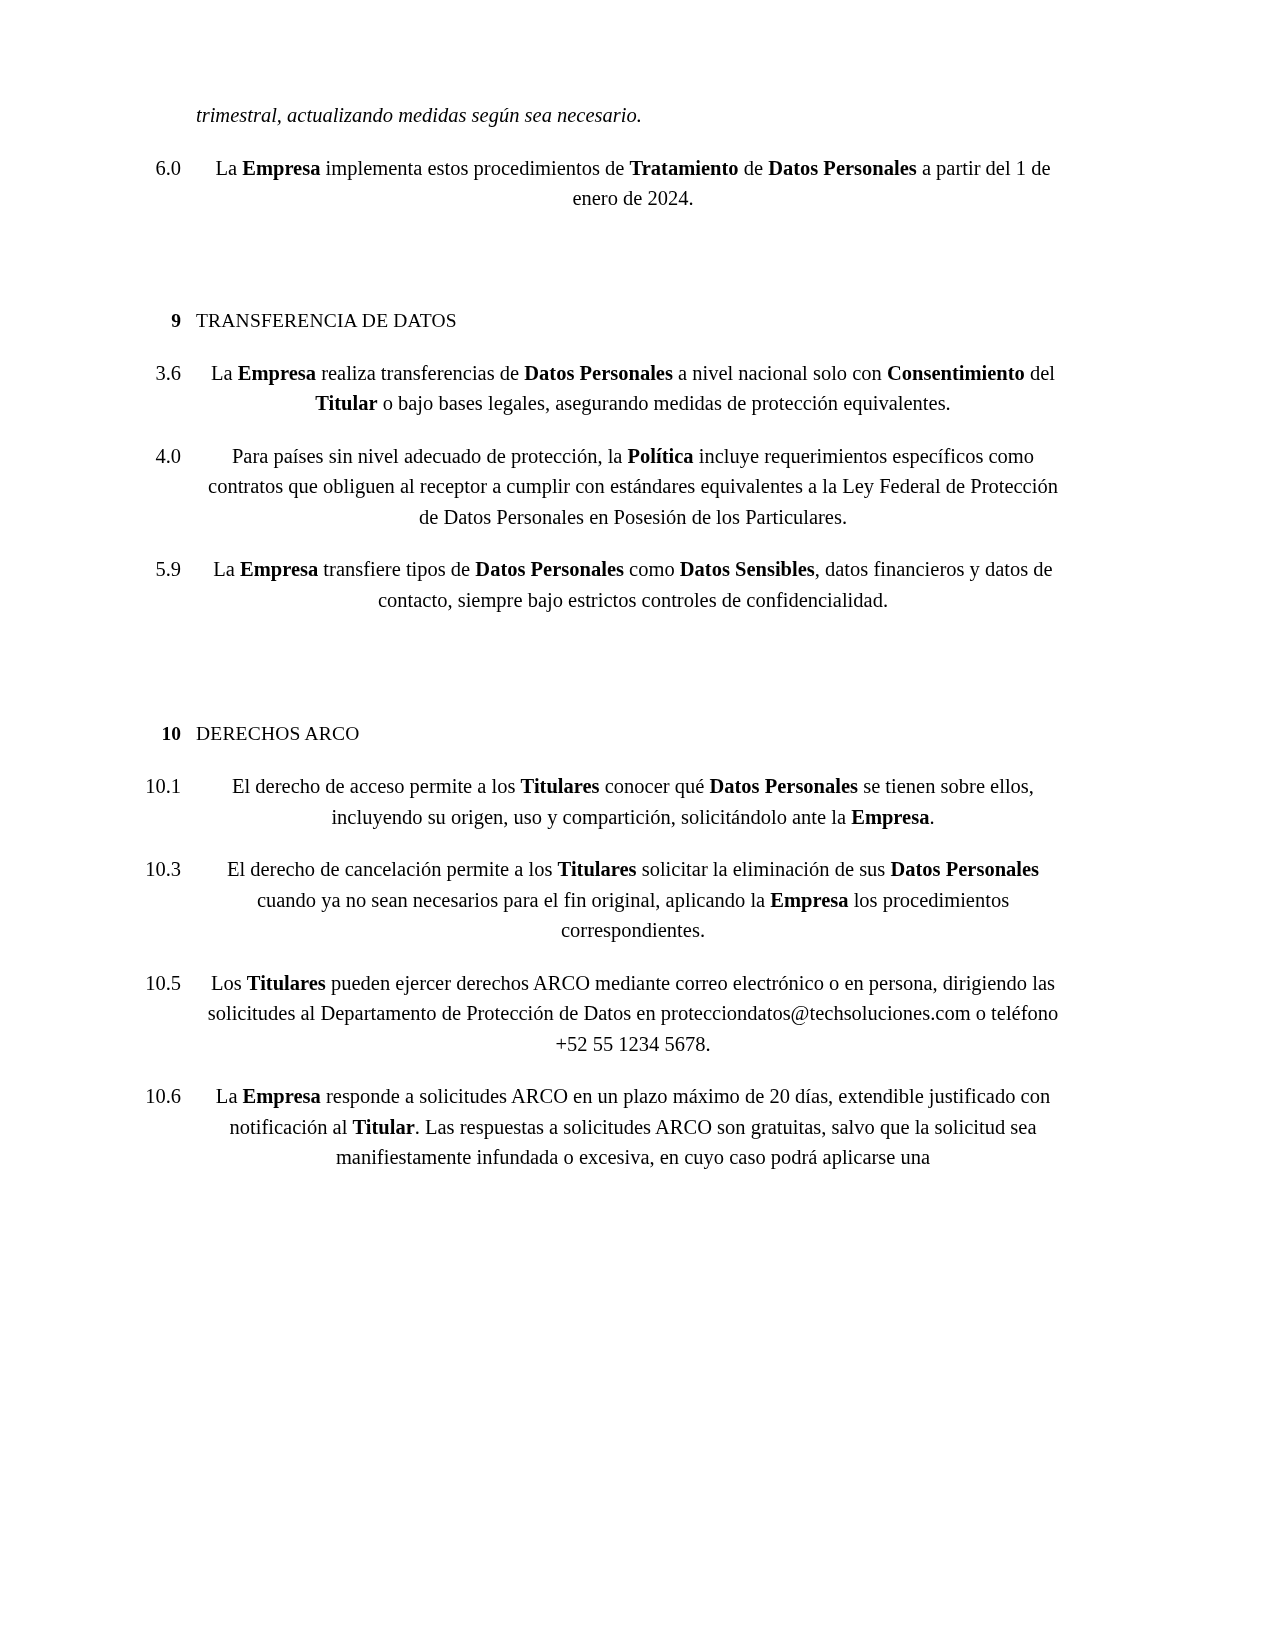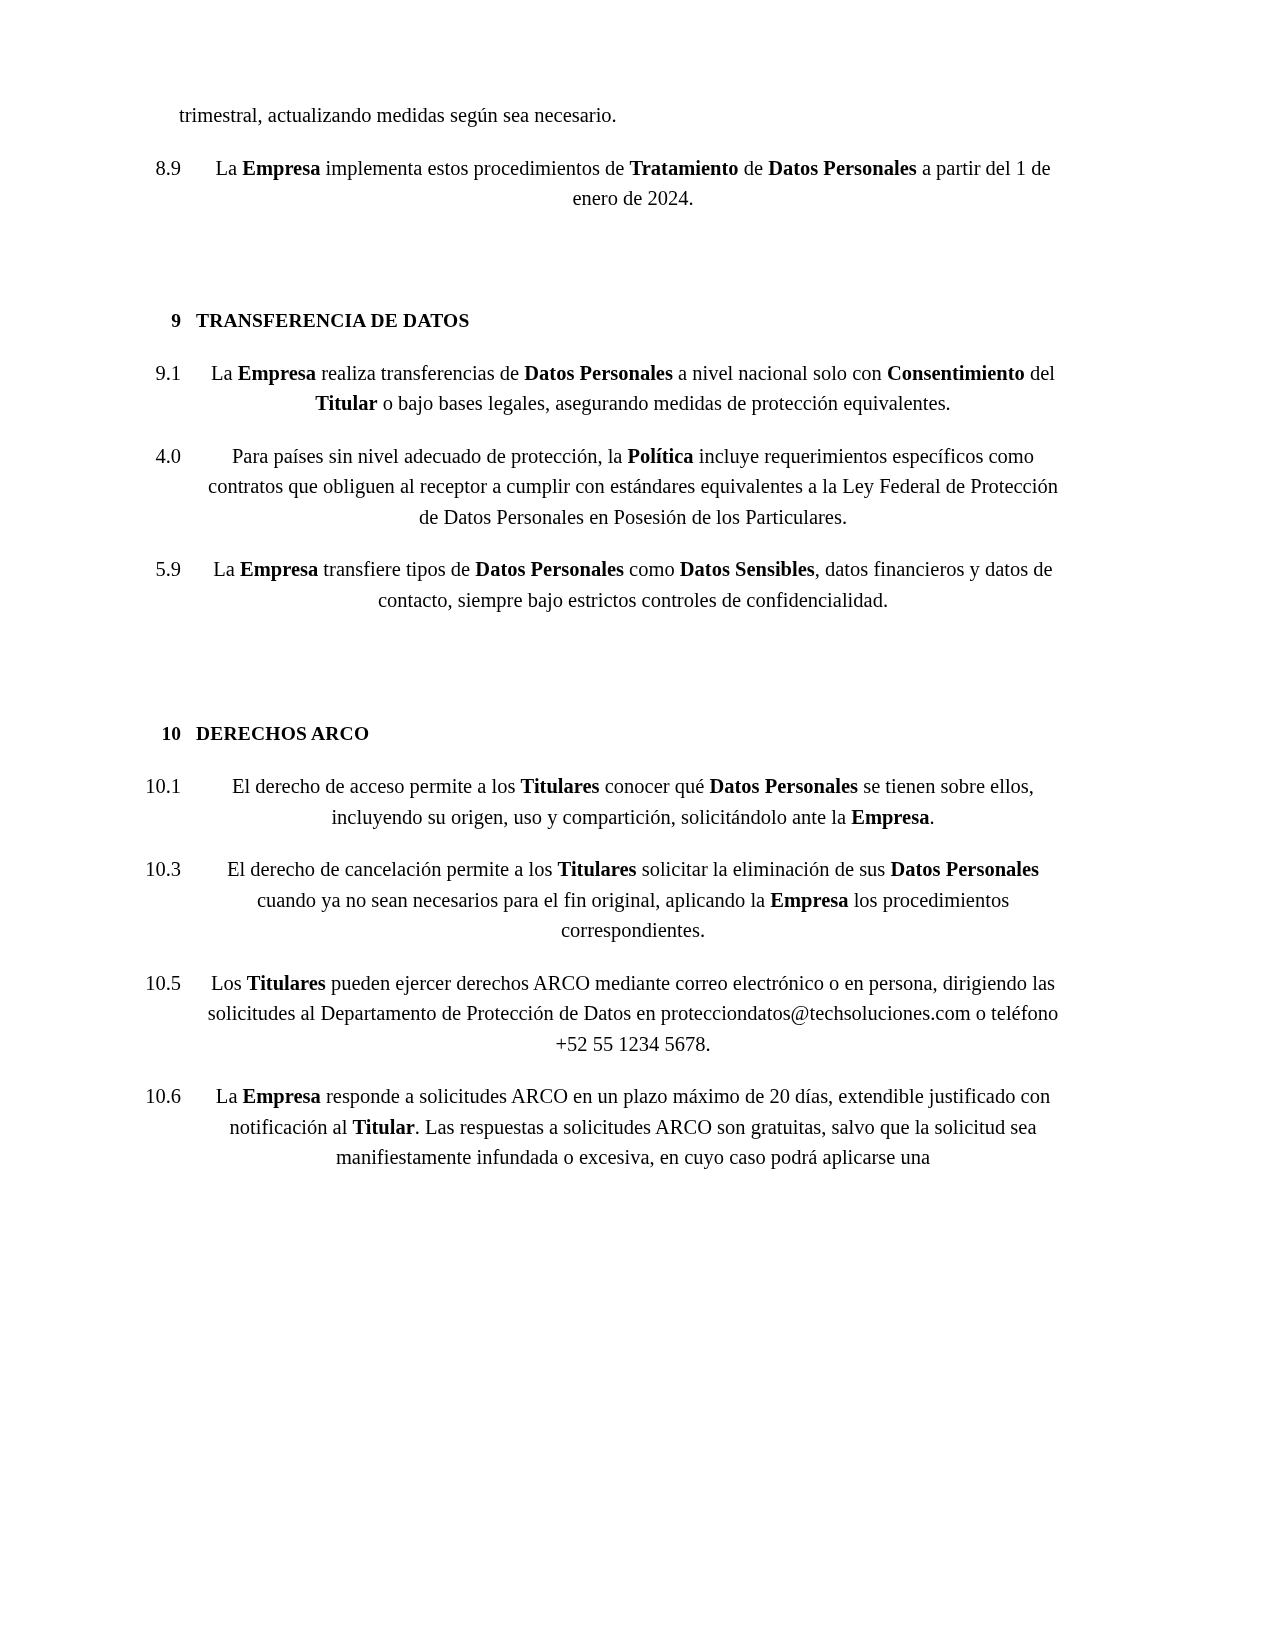--- a/index.html
+++ b/index.html
@@ -21,24 +21,25 @@
     background: #ffffff;
     box-sizing: border-box;
     padding: 100px 205px 0 135px;
   }
   .doc-body {
     width: 935px;
   }
 
   
   .cont-para {
-    margin: 0 0 0 44px;
+    margin: 0 0 0 61px;
     font-size: 20.5px;
     line-height: 30.5px;
     text-align: left;
+    font-style: italic;
   }
 
   
   .clause {
     display: flex;
     align-items: flex-start;
     margin-top: 22px;
   }
   .clause-num {
     width: 46px;
@@ -70,53 +71,53 @@
     font-size: 19.5px;
     line-height: 30px;
     font-weight: bold;
     padding-right: 15px;
     box-sizing: content-box;
   }
   .heading-title {
     flex: 1;
     font-size: 19.5px;
     line-height: 30px;
-    font-weight: bold;
+    font-weight: normal;
     letter-spacing: 0.2px;
   }
 
   .spacer-lg { height: 40px; }
   .spacer-xl { height: 52px; }
 
   b { font-weight: bold; }
 </style>
 </head>
 <body>
 
 <div class="page">
   <div class="doc-body">
 
     <p class="cont-para">trimestral, actualizando medidas según sea necesario.</p>
 
     <div>
         <div class="clause">
-          <div class="clause-num">8.9</div>
+          <div class="clause-num">6.0</div>
           <div class="clause-text">La <b>Empresa</b> implementa estos procedimientos de <b>Tratamiento</b> de <b>Datos Personales</b> a partir del 1 de enero de 2024.</div>
         </div>
       </div>
 
     <div class="spacer-lg"></div>
 
     <div>
         <div class="heading">
           <div class="heading-num">9</div>
           <div class="heading-title">TRANSFERENCIA DE DATOS</div>
         </div>
         <div class="clause">
-          <div class="clause-num">9.1</div>
+          <div class="clause-num">3.6</div>
           <div class="clause-text">La <b>Empresa</b> realiza transferencias de <b>Datos Personales</b> a nivel nacional solo con <b>Consentimiento</b> del <b>Titular</b> o bajo bases legales, asegurando medidas de protección equivalentes.</div>
         </div>
         <div class="clause">
           <div class="clause-num">4.0</div>
           <div class="clause-text">Para países sin nivel adecuado de protección, la <b>Política</b> incluye requerimientos específicos como contratos que obliguen al receptor a cumplir con estándares equivalentes a la Ley Federal de Protección de Datos Personales en Posesión de los Particulares.</div>
         </div>
         <div class="clause">
           <div class="clause-num">5.9</div>
           <div class="clause-text">La <b>Empresa</b> transfiere tipos de <b>Datos Personales</b> como <b>Datos Sensibles</b>, datos financieros y datos de contacto, siempre bajo estrictos controles de confidencialidad.</div>
         </div>

